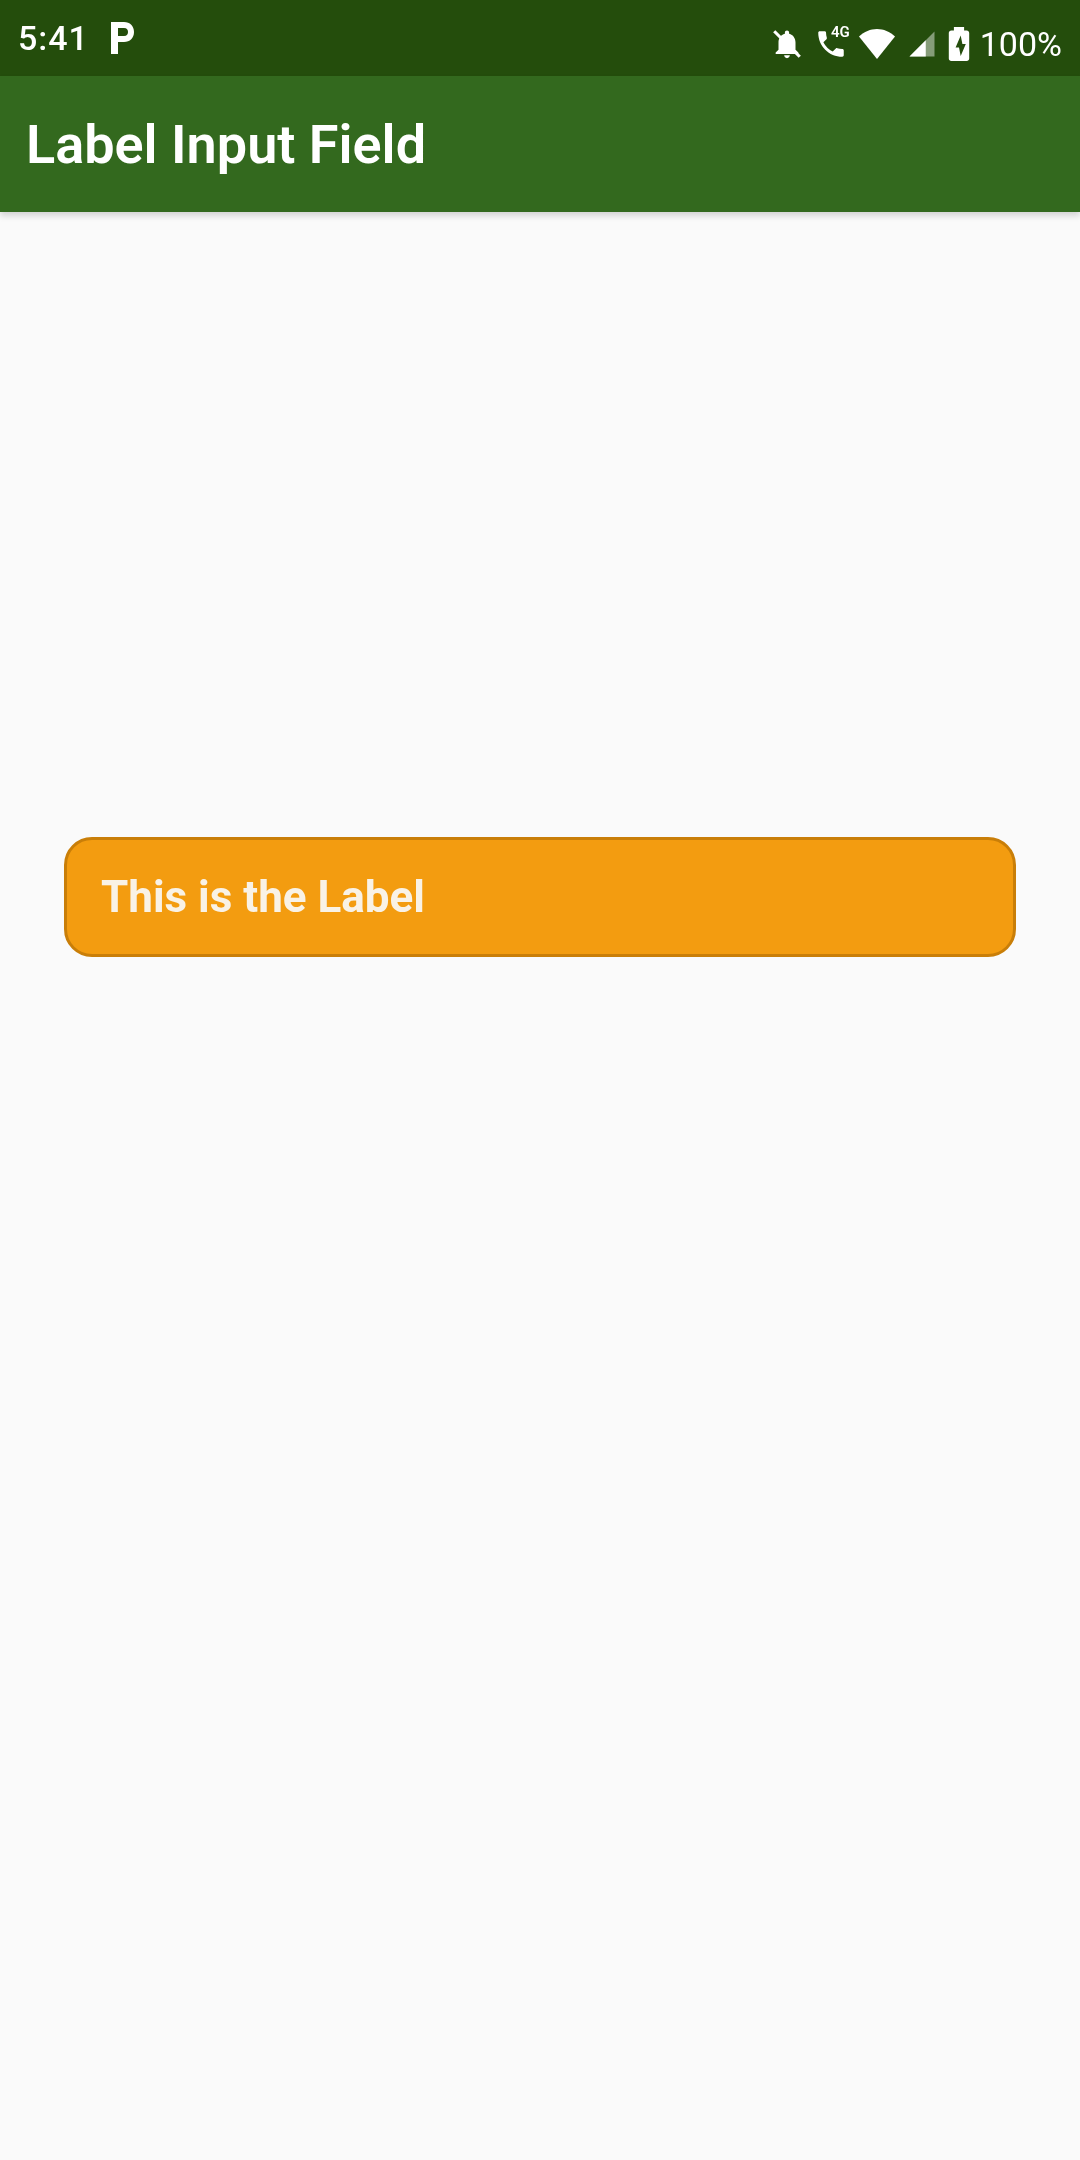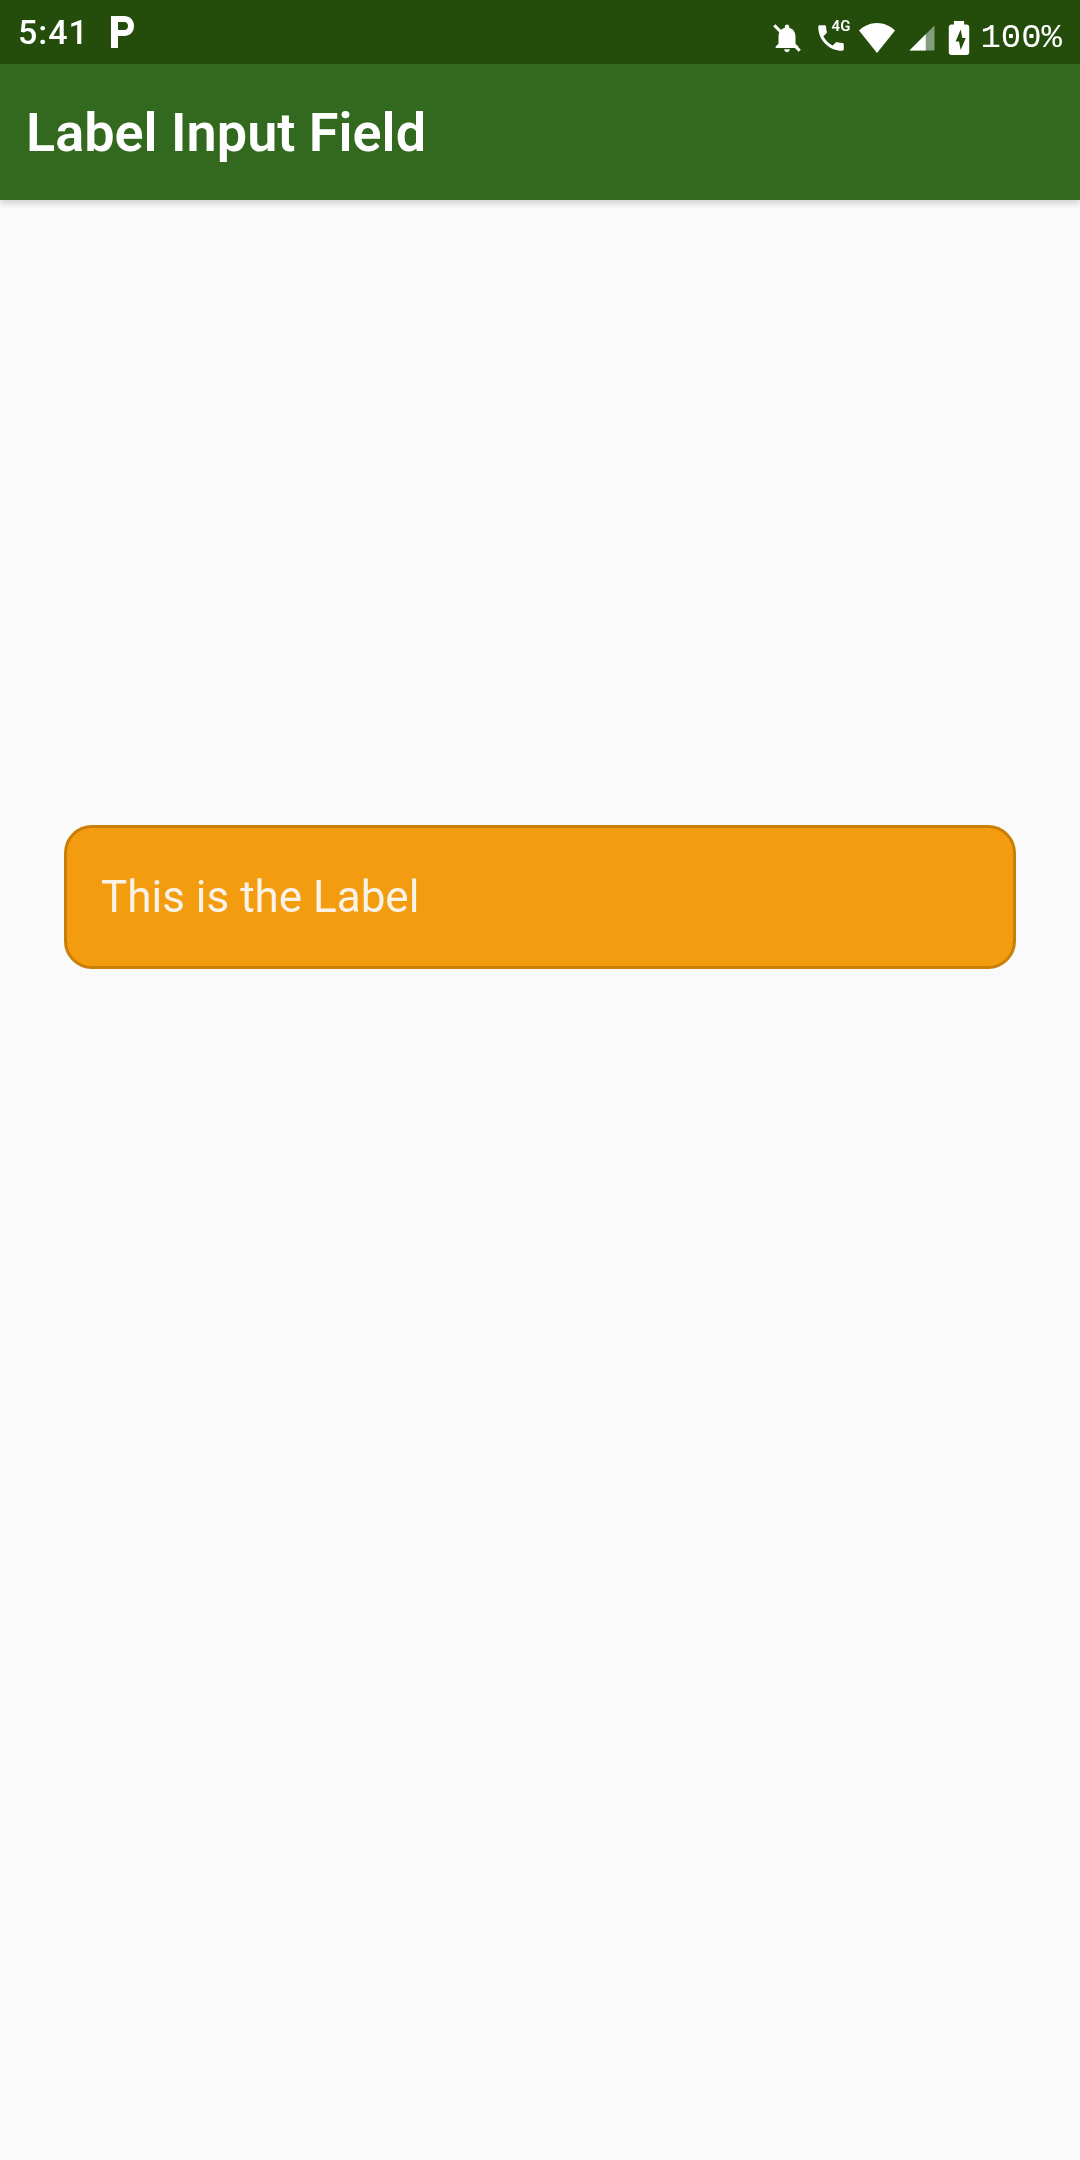--- a/index.html
+++ b/index.html
@@ -4,42 +4,42 @@
   <style>
     * { margin: 0; padding: 0; box-sizing: border-box; }
     body {
       width: 1080px;
       height: 2160px;
       background: #fafafa;
       font-family: Roboto, Arial, sans-serif;
       overflow: hidden;
     }
     .status-bar {
-      height: 64px;
+      height: 76px;
       background: #244d0c;
       display: flex;
       align-items: center;
       justify-content: space-between;
       padding: 0 18px;
       color: #ffffff;
       font-size: 34px;
     }
     .status-left {
       display: flex;
       align-items: center;
       gap: 18px;
     }
     .status-right {
       display: flex;
       align-items: center;
       gap: 10px;
       margin-top: 12px;
     }
     .status-time { font-weight: 500; letter-spacing: 1px; }
-    .status-battery-pct { font-weight: 400; font-family: Liberation Mono, monospace; }
+    .status-battery-pct { font-weight: 400; }
     .app-bar {
       height: 136px;
       background: #33691e;
       display: flex;
       align-items: center;
       padding: 0 26px;
       box-shadow: 0 4px 6px rgba(0,0,0,0.15);
     }
     .app-title {
       color: #ffffff;
@@ -50,29 +50,30 @@
       width: 100%;
       height: calc(2160px - 60px - 136px);
       position: relative;
     }
     .label-field {
       position: absolute;
       top: 625px;
       left: 64px;
       right: 64px;
       width: calc(100% - 128px);
-      height: 144px;
+      height: 120px;
       background: #f39c10;
       border: 3px solid #c97e08;
       border-radius: 28px;
       color: #faf7f2;
       font-size: 44px;
       padding: 6px 34px;
       outline: none;
       font-family: inherit;
+      font-weight: bold;
     }
     .label-field::placeholder {
       color: #faf7f2;
       opacity: 0.95;
     }
     .icon { display: inline-flex; align-items: center; justify-content: center; }
     .icon svg { display: block; }
   </style>
 </head>
 <body>

